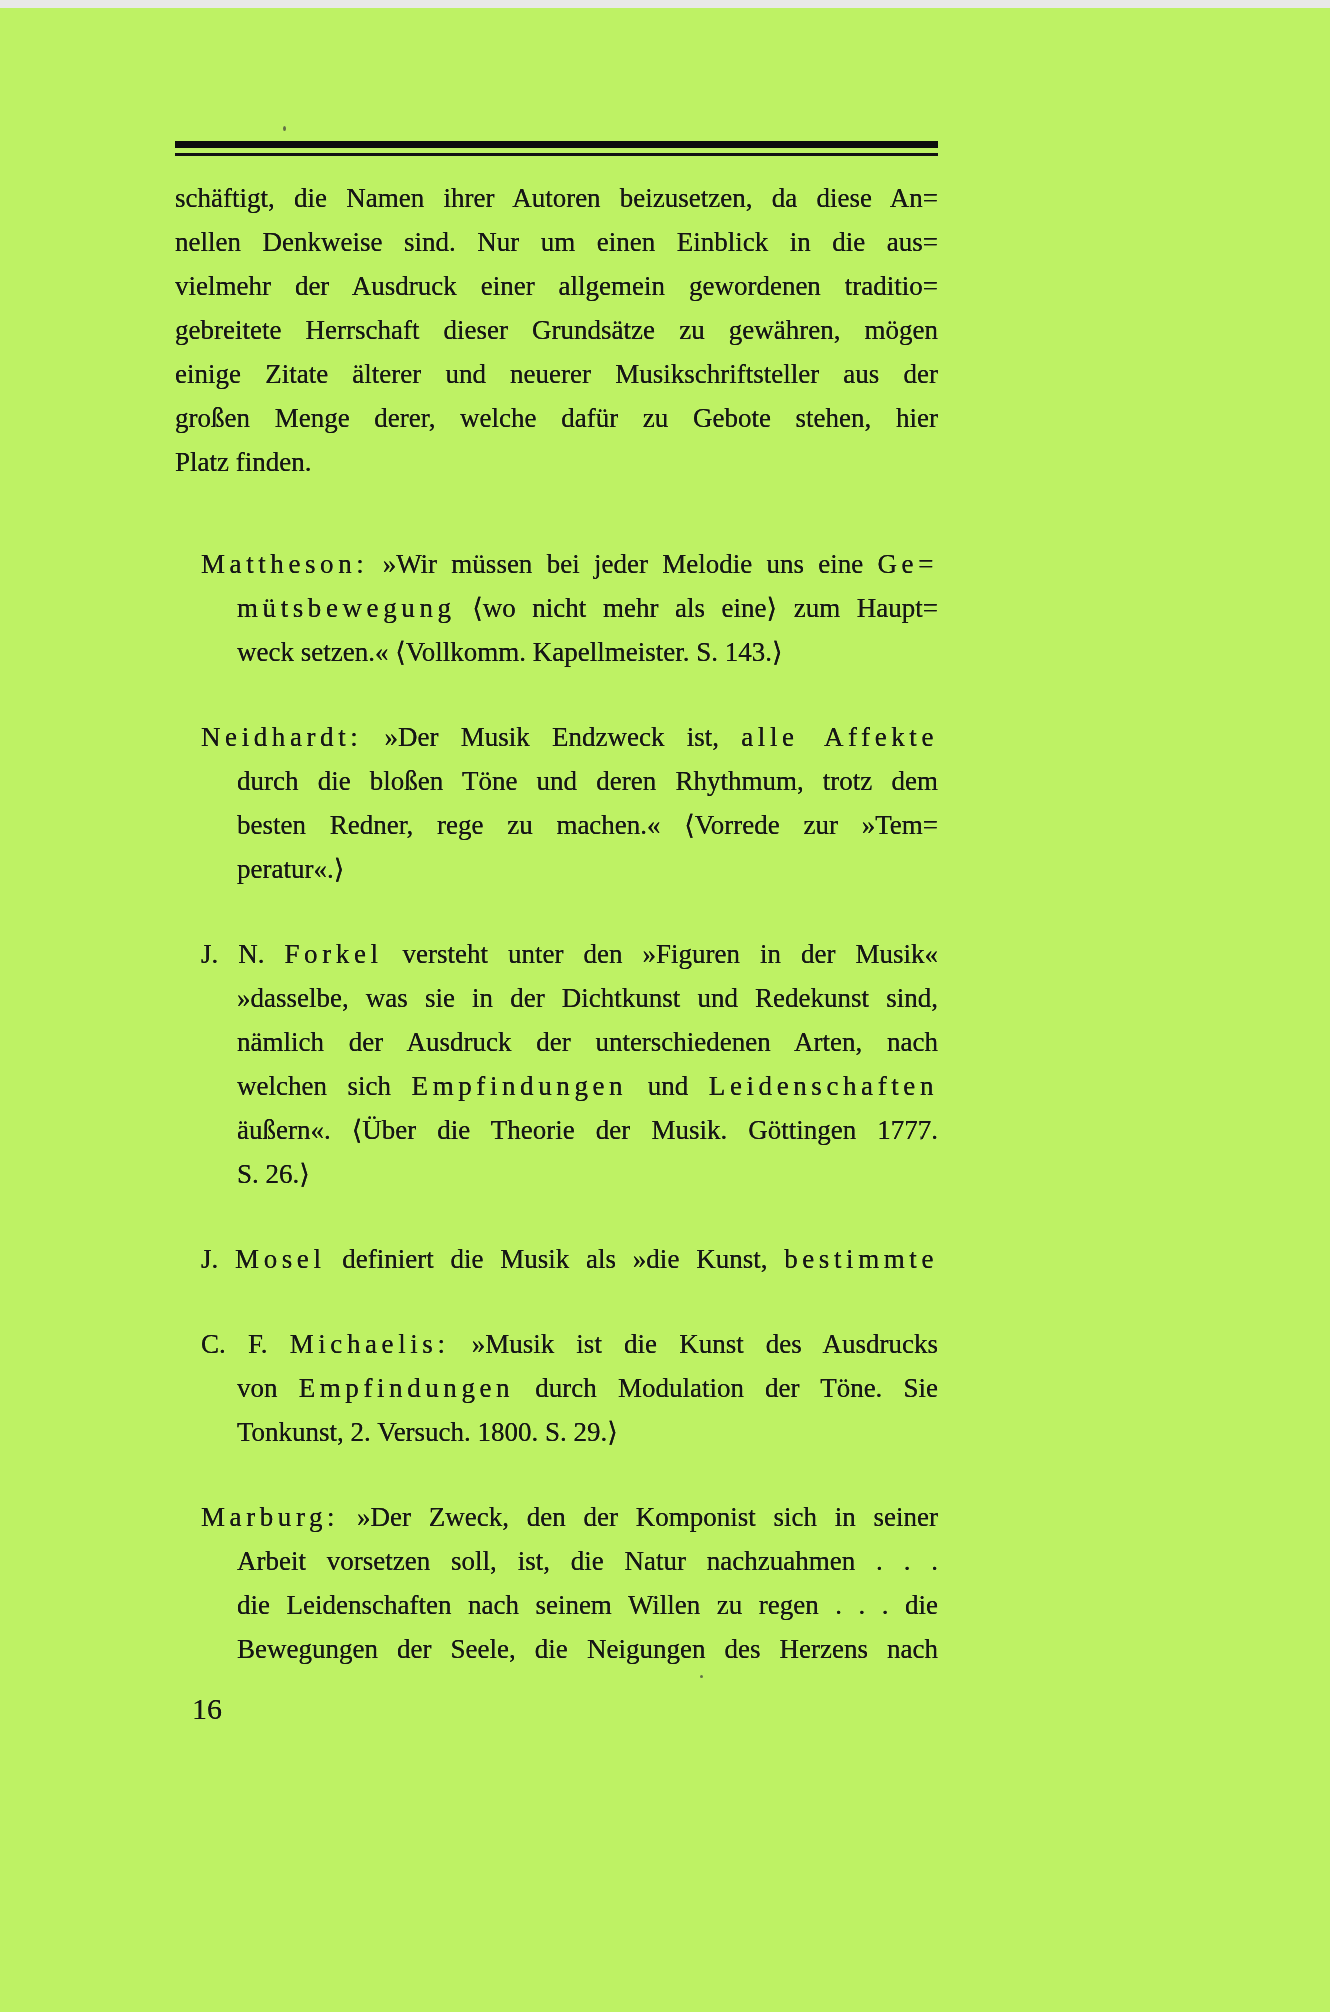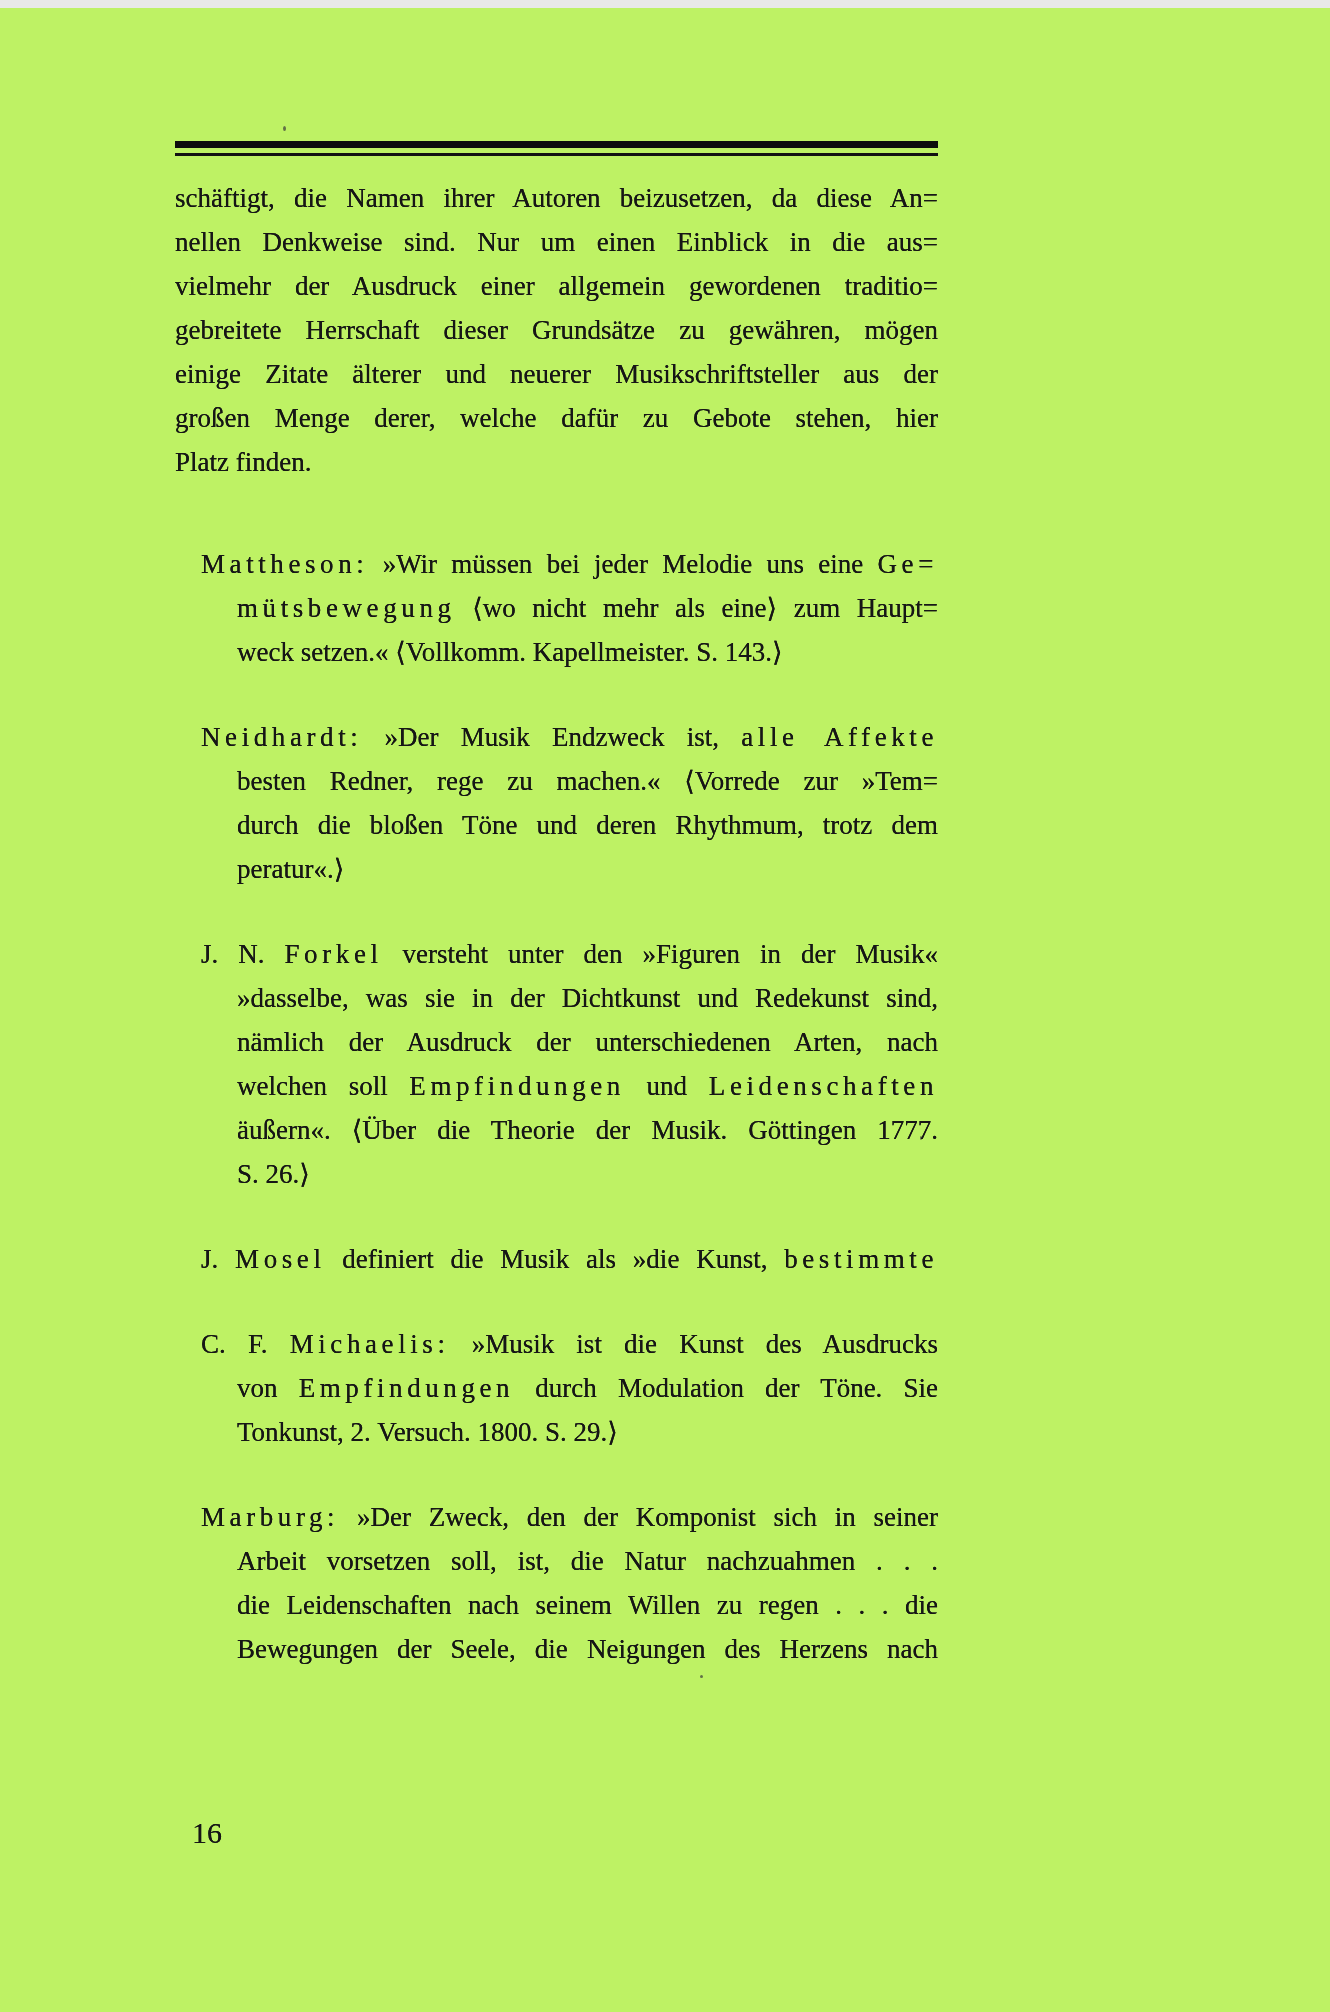--- a/index.html
+++ b/index.html
@@ -39,21 +39,21 @@
   .line { text-align:justify; text-align-last:justify; }
   .line.last { text-align-last:left; }
 
   .quote .line { padding-left:62px; }
   .quote .line.first { padding-left:26px; }
 
   .sp { letter-spacing:0.17em; } 
 
   .page-number {
     position:absolute;
-    left:192px; top:1808px;
+    left:192px; top:1684px;
     font-size:30px;
     text-shadow:0 0 0.5px currentColor;
   }
 
   .speck { position:absolute; background:#3a3a3a; border-radius:50%; opacity:.7; }
   .speck.s1 { left:283px; top:118px; width:3px; height:5px; }
   .speck.s2 { left:700px; top:1667px; width:3px; height:3px; }
   .speck.s3 { left:920px; top:1128px; width:2px; height:4px; }
 </style>
 </head>
@@ -76,29 +76,29 @@
         <div class="line"><span>großen Menge derer, welche dafür zu Gebote stehen, hier</span></div>
         <div class="line last"><span>Platz finden.</span></div>
       </div>
       <div class="para quote">
         <div class="line first"><span class="sp">Mattheson:</span><span> »Wir müssen bei jeder Melodie uns eine </span><span class="sp">Ge=</span></div>
         <div class="line"><span class="sp">mütsbewegung</span><span> ⟨wo nicht mehr als eine⟩ zum Haupt=</span></div>
         <div class="line last"><span>weck setzen.«  ⟨Vollkomm. Kapellmeister.  S. 143.⟩</span></div>
       </div>
       <div class="para quote">
         <div class="line first"><span class="sp">Neidhardt:</span><span> »Der Musik Endzweck ist, </span><span class="sp">alle Affekte</span></div>
+        <div class="line"><span>durch die bloßen Töne und deren Rhythmum, trotz dem</span></div>
         <div class="line"><span>besten Redner, rege zu machen.«  ⟨Vorrede zur »Tem=</span></div>
-        <div class="line"><span>durch die bloßen Töne und deren Rhythmum, trotz dem</span></div>
         <div class="line last"><span>peratur«.⟩</span></div>
       </div>
       <div class="para quote">
         <div class="line first"><span>J. N. </span><span class="sp">Forkel</span><span> versteht unter den »Figuren in der Musik«</span></div>
         <div class="line"><span>»dasselbe, was sie in der Dichtkunst und Redekunst sind,</span></div>
         <div class="line"><span>nämlich der Ausdruck der unterschiedenen Arten, nach</span></div>
-        <div class="line"><span>welchen soll </span><span class="sp">Empfindungen</span><span> und </span><span class="sp">Leidenschaften</span></div>
+        <div class="line"><span>welchen sich </span><span class="sp">Empfindungen</span><span> und </span><span class="sp">Leidenschaften</span></div>
         <div class="line"><span>äußern«.  ⟨Über die Theorie der Musik.  Göttingen 1777.</span></div>
         <div class="line last"><span>S. 26.⟩</span></div>
       </div>
       <div class="para quote">
         <div class="line first"><span>J. </span><span class="sp">Mosel</span><span> definiert die Musik als »die Kunst, </span><span class="sp">bestimmte</span></div>
       </div>
       <div class="para quote">
         <div class="line first"><span>C. F. </span><span class="sp">Michaelis:</span><span> »Musik ist die Kunst des Ausdrucks</span></div>
         <div class="line"><span>von </span><span class="sp">Empfindungen</span><span> durch Modulation der Töne.  Sie</span></div>
         <div class="line last"><span>Tonkunst, 2. Versuch.  1800.  S. 29.⟩</span></div>

